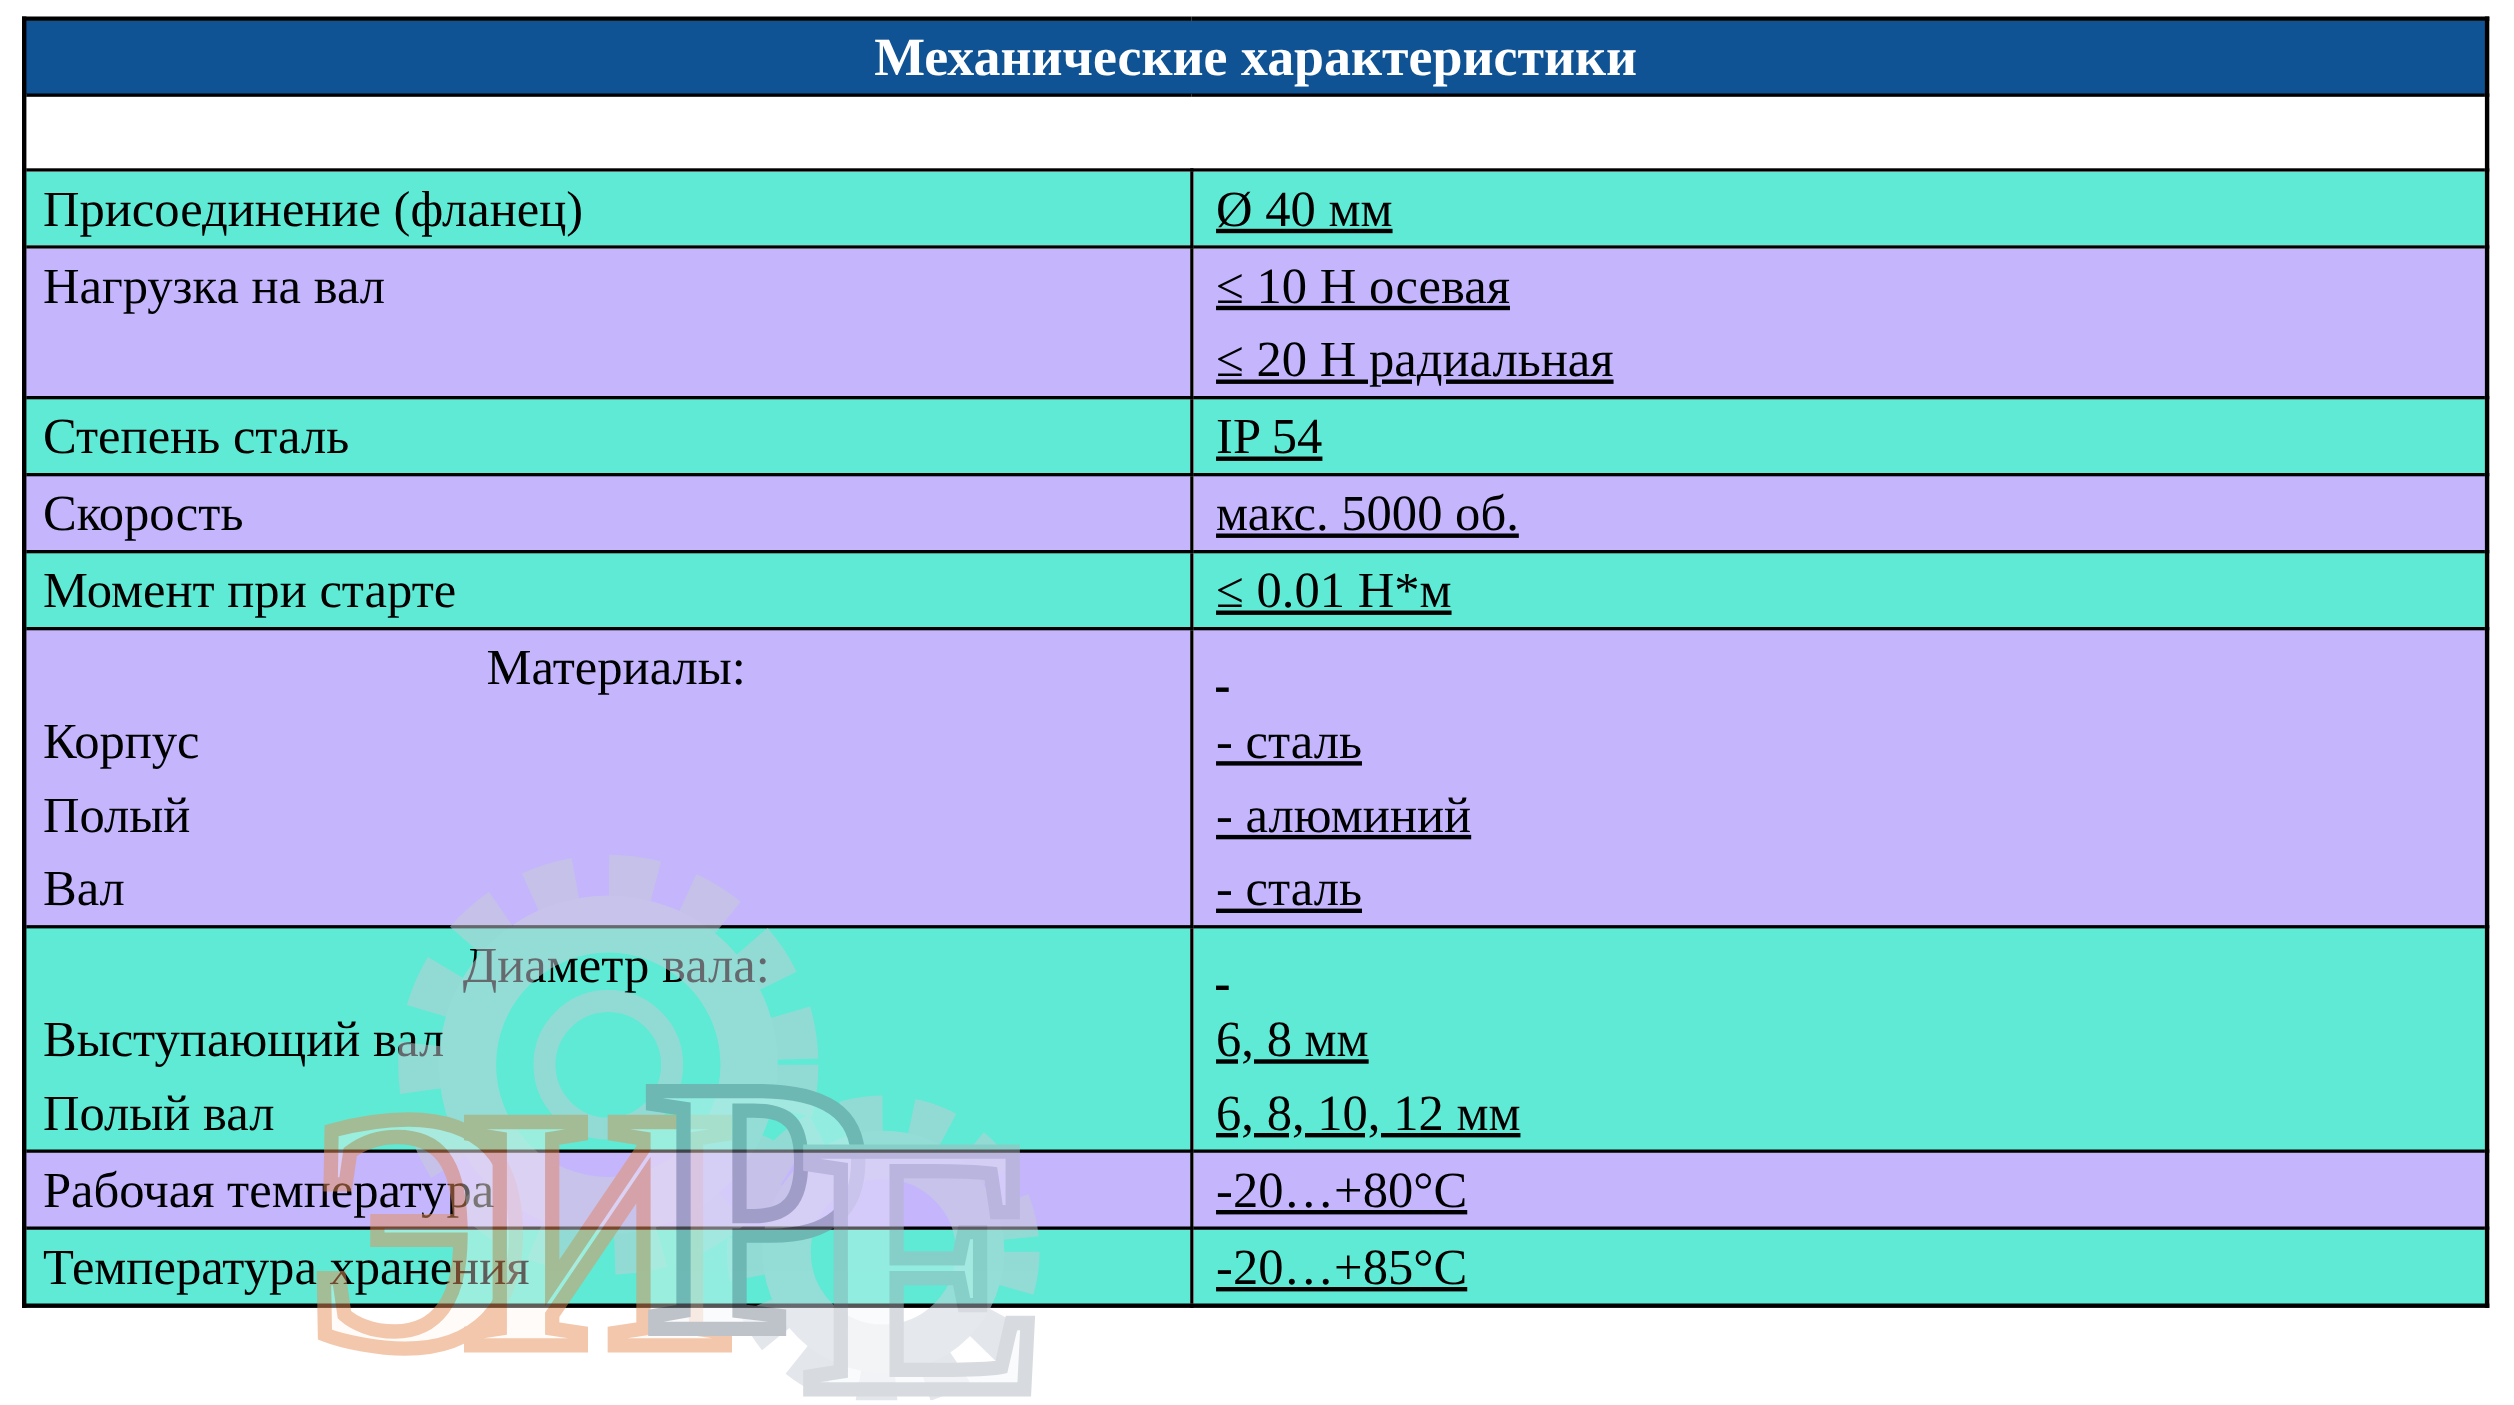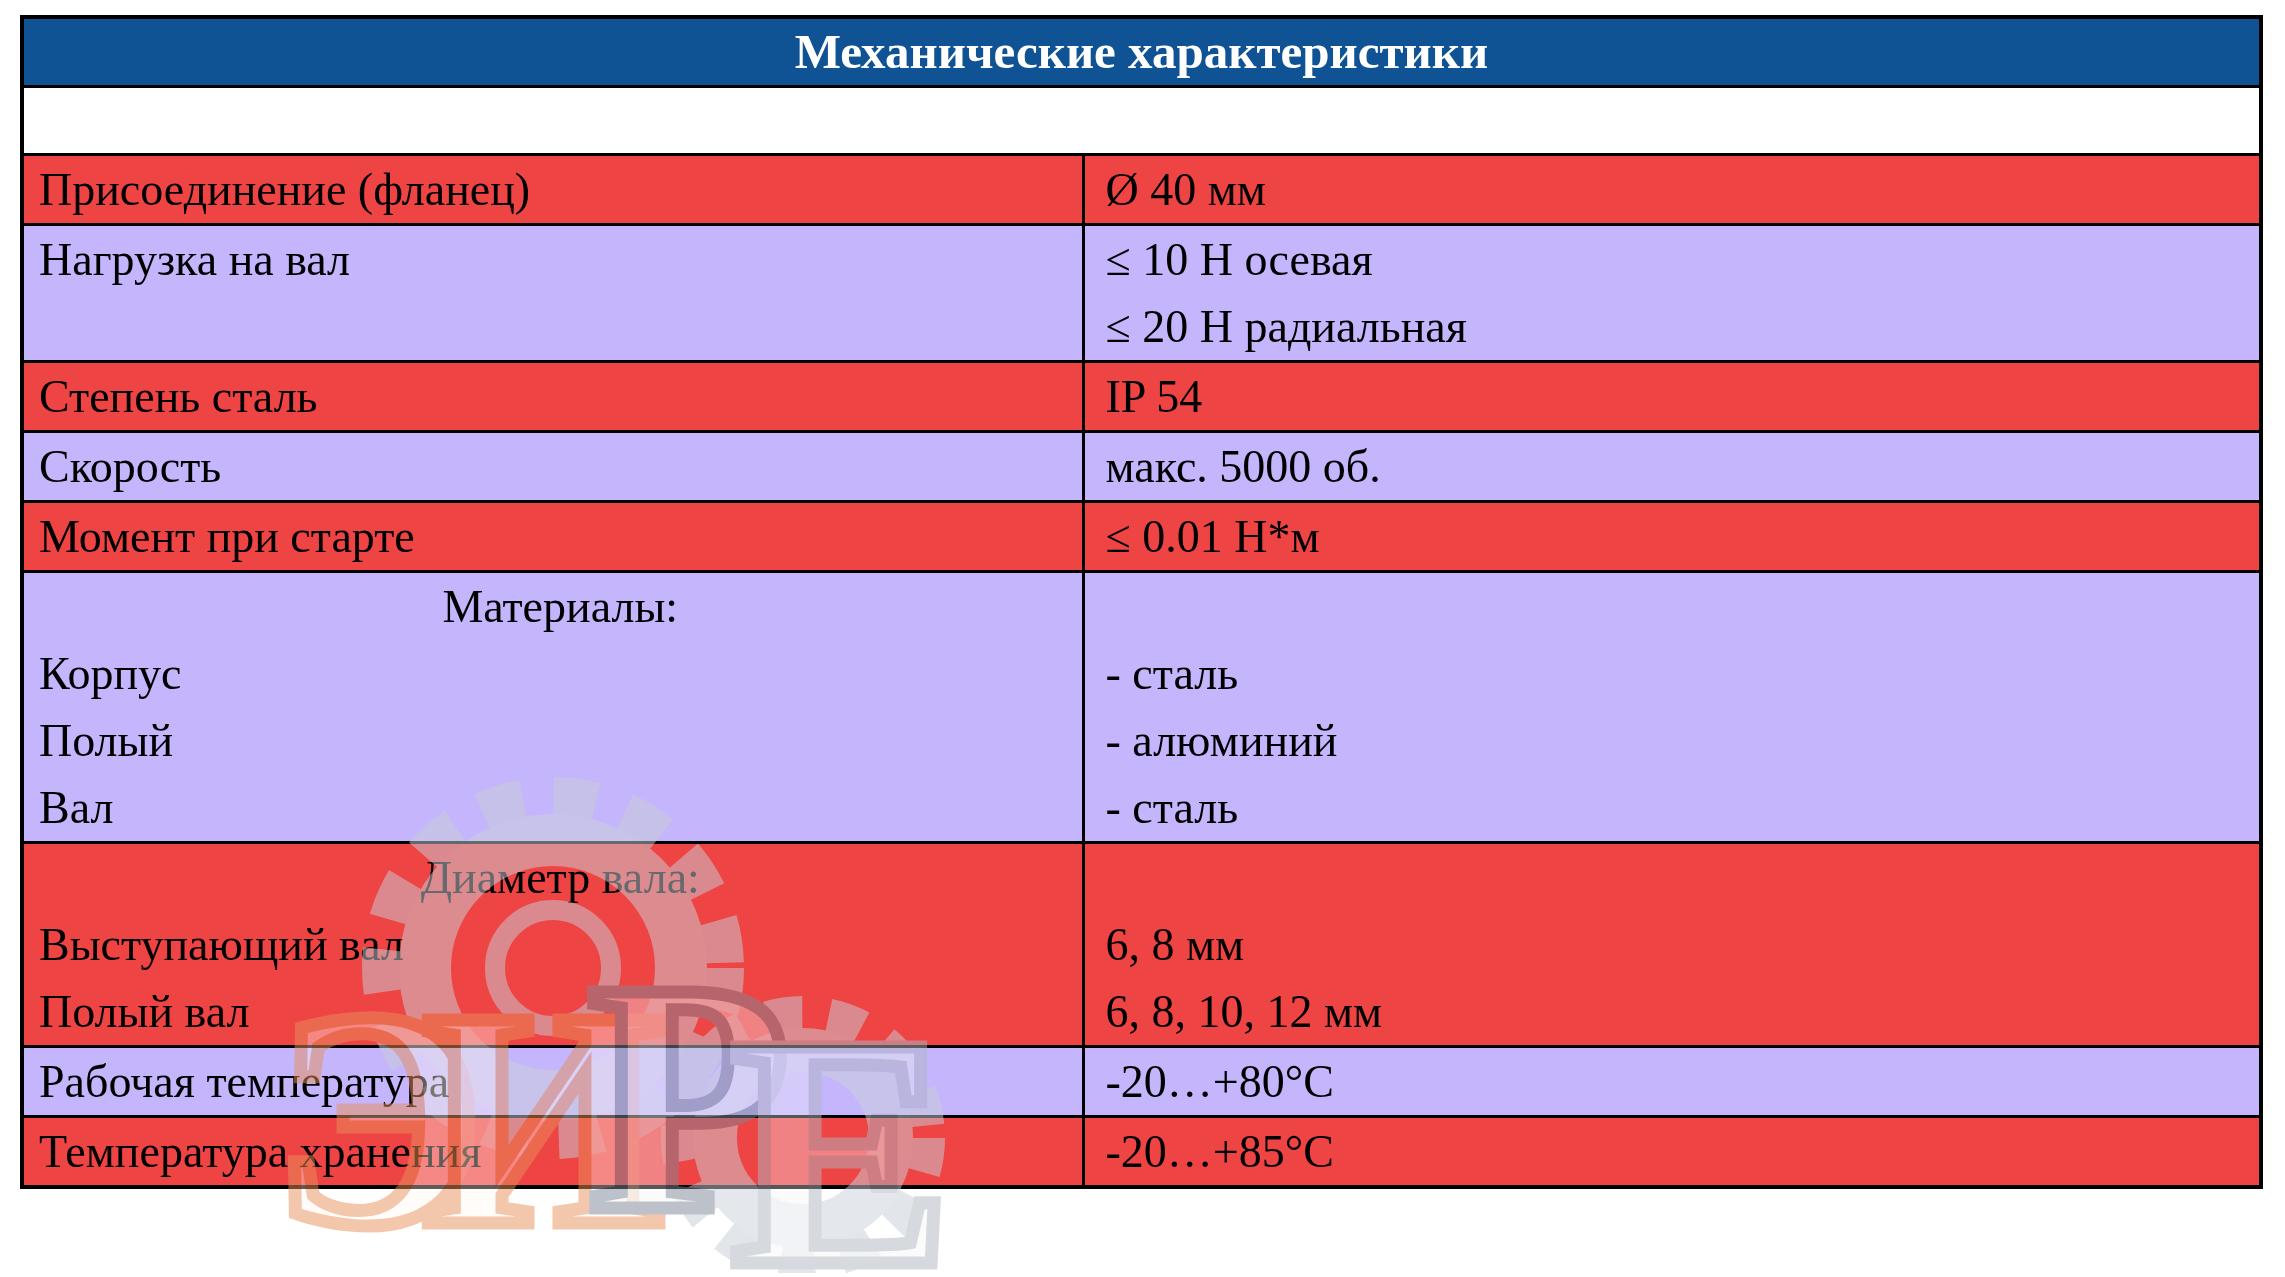--- a/index.html
+++ b/index.html
@@ -43,29 +43,29 @@
     font-weight: bold;
     font-size: 49px;
     line-height: 66px;
     text-align: center;
     white-space: pre;
   }
   td.spacer-cell {
     height: 65px;
     background: #ffffff;
   }
-  tr.shaded td { background: #ef4444; margin-top: 44px; }
+  tr.shaded td { background: #5eead4; margin-top: 44px; }
   .line {
     font-size: 46px;
     line-height: 67px;
     min-height: 67px;
     white-space: pre;
   }
   td.label-cell .line { padding-left: 15px; }
-  td.value-cell .line { padding-left: 21px; }
+  td.value-cell .line { padding-left: 21px; text-decoration: underline; }
   .line.heading {
     text-align: center;
     padding-left: 0;
   }
   .watermark {
     position: absolute;
     left: 263px;
     top: 618px;
     width: 690px;
     height: 655px;

